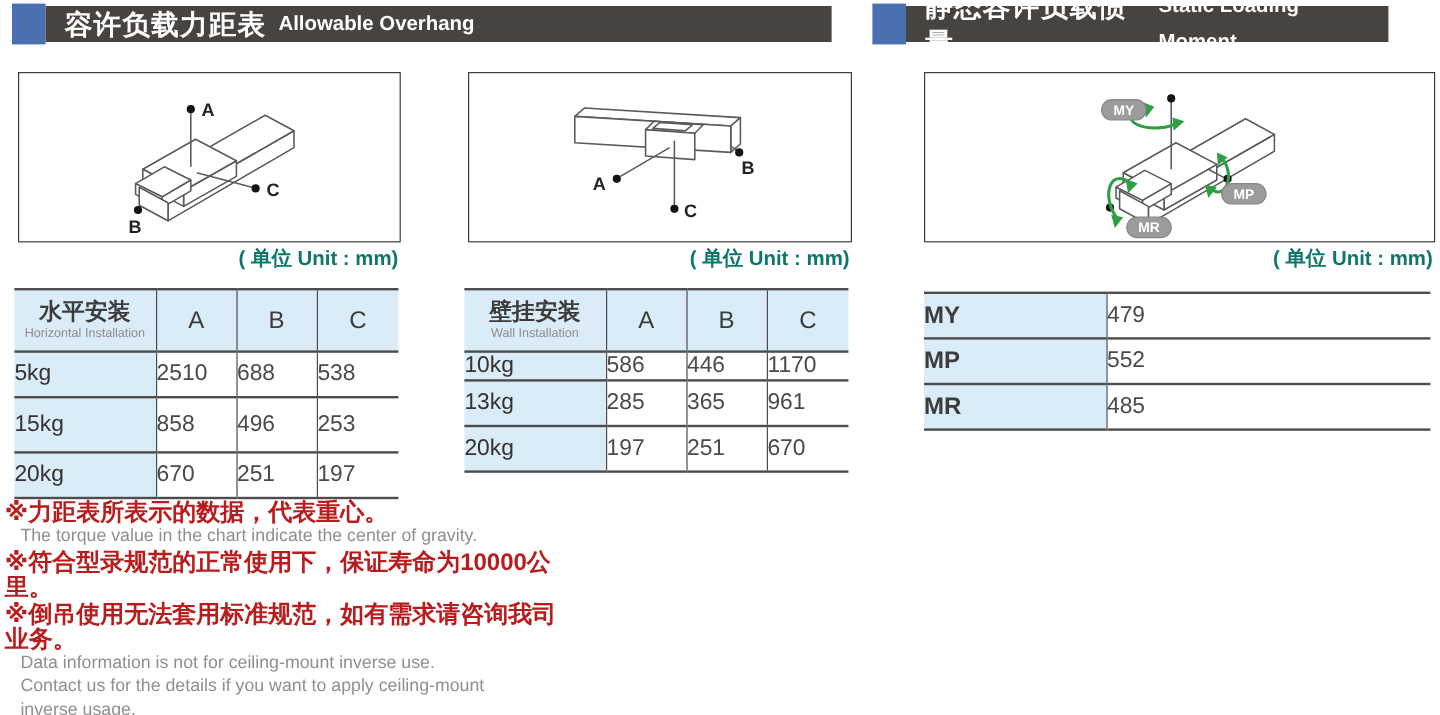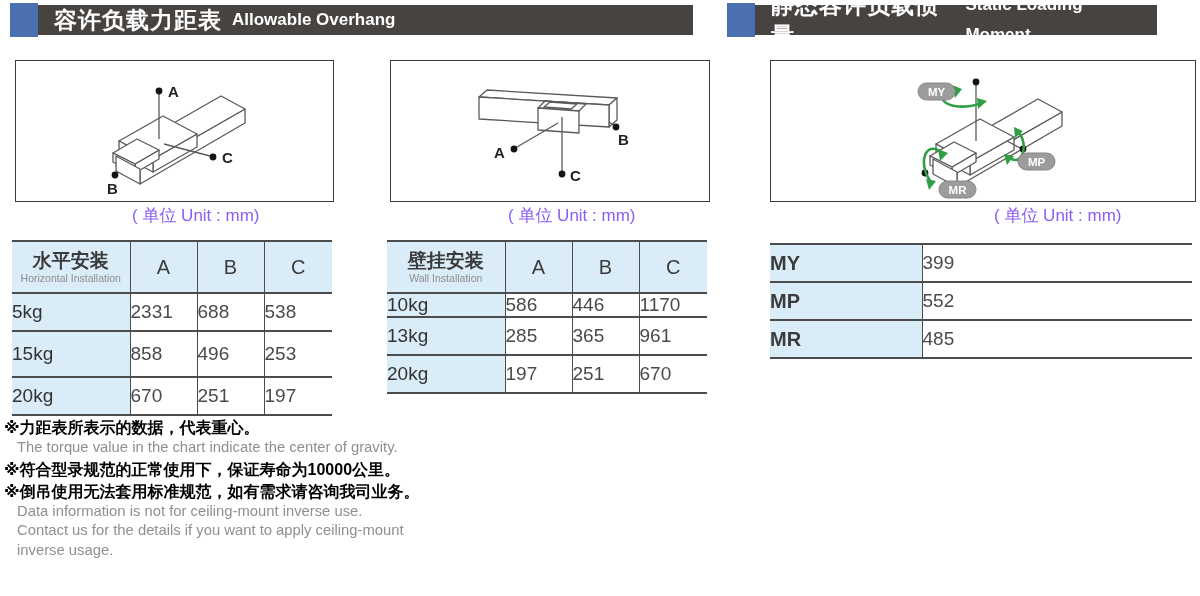--- a/index.html
+++ b/index.html
@@ -10,21 +10,21 @@
   .section-header{position:absolute;top:2px;height:36px;display:flex;align-items:center;}
   .hdr-square{width:28px;height:34px;background:#4a70b1;flex:0 0 28px;}
   .hdr-bar{background:#474340;color:#ffffff;height:30px;flex:1;display:flex;align-items:baseline;
            gap:10px;padding:0 12px 0 16px;align-items:center;}
   .hdr-zh{font-size:23px;font-weight:bold;letter-spacing:1px;line-height:30px;}
   .hdr-en{font-size:17px;font-weight:bold;line-height:30px;}
 
   
   .dbox{position:absolute;border:1.5px solid #3c3c3c;background:#fff;}
   .dbox svg{display:block;}
-  .unit{position:absolute;font-size:17px;font-weight:normal;color:#8b5cf6;width:200px;text-align:left;}
+  .unit{position:absolute;font-size:17px;font-weight:bold;color:#0f766e;width:200px;text-align:right;}
 
   
   .face{fill:#ffffff;stroke:#5a5a5a;stroke-width:1.3;stroke-linejoin:round;}
   .ln{stroke:#5a5a5a;stroke-width:1.3;fill:none;}
   .pt{fill:#141414;}
   .plabel{font-size:15px;font-weight:bold;fill:#222222;}
   .garrow{stroke:#2f9e44;stroke-width:2.6;fill:none;stroke-linecap:round;}
   .ghead{fill:#2f9e44;stroke:none;}
   .pill{fill:#9c9c9c;stroke:#878787;stroke-width:1;}
   .pilltext{fill:#ffffff;font-size:11.5px;font-weight:bold;text-anchor:middle;}
@@ -40,21 +40,21 @@
   .hcell-zh{font-size:19px;font-weight:bold;color:#3c3c3c;line-height:22px;}
   .hcell-en{font-size:10.5px;font-weight:normal;color:#8e8e8e;line-height:12px;}
   .colh{font-size:20px;font-weight:normal;color:#3c3c3c;}
   .load{font-size:19px;color:#333333;}
   .val{font-size:19px;color:#4a4a4a;background:#ffffff;}
   .mlabel{font-size:20px;font-weight:bold;color:#3c3c3c;}
 
   
   .notes{position:absolute;left:4px;top:417px;width:476px;}
   .note{margin:0 0 1px 0;}
-  .note-zh{font-size:16px;font-weight:bold;color:#000000;line-height:21px;}
+  .note-zh{font-size:20px;font-weight:bold;color:#b91c1c;line-height:21px;}
   .note-en{font-size:14.8px;color:#8f8f8f;line-height:19.5px;padding-left:13px;white-space:pre-line;}
 </style>
 </head>
 <body>
 
 <div class="page">
 
   <div class="section-header" style="left:10px;width:683px;">
     <div class="hdr-square"></div>
     <div class="hdr-bar">
@@ -178,21 +178,21 @@
       <th class="blue">
         <div class="hcell-zh">水平安装</div>
         <div class="hcell-en">Horizontal Installation</div>
       </th>
       <th class="blue colh">A</th>
       <th class="blue colh">B</th>
       <th class="blue colh">C</th>
     </tr>
     <tr style="height:38px">
       <td class="blue load">5kg</td>
-      <td class="val">2331</td>
+      <td class="val">2510</td>
       <td class="val">688</td>
       <td class="val">538</td>
     </tr>
     <tr style="height:46px">
       <td class="blue load">15kg</td>
       <td class="val">858</td>
       <td class="val">496</td>
       <td class="val">253</td>
     </tr>
     <tr style="height:38px">
@@ -243,21 +243,21 @@
     </table>
 
   <table class="spec" style="left:770px;top:243px;width:422px;">
     <colgroup>
         <col style="width:152px">
         <col style="width:270px">
       </colgroup>
     <tbody>
         <tr style="height:38px">
       <td class="blue mlabel">MY</td>
-      <td class="val">399</td>
+      <td class="val">479</td>
     </tr>
     <tr style="height:38px">
       <td class="blue mlabel">MP</td>
       <td class="val">552</td>
     </tr>
     <tr style="height:38px">
       <td class="blue mlabel">MR</td>
       <td class="val">485</td>
     </tr>
   </tbody>

